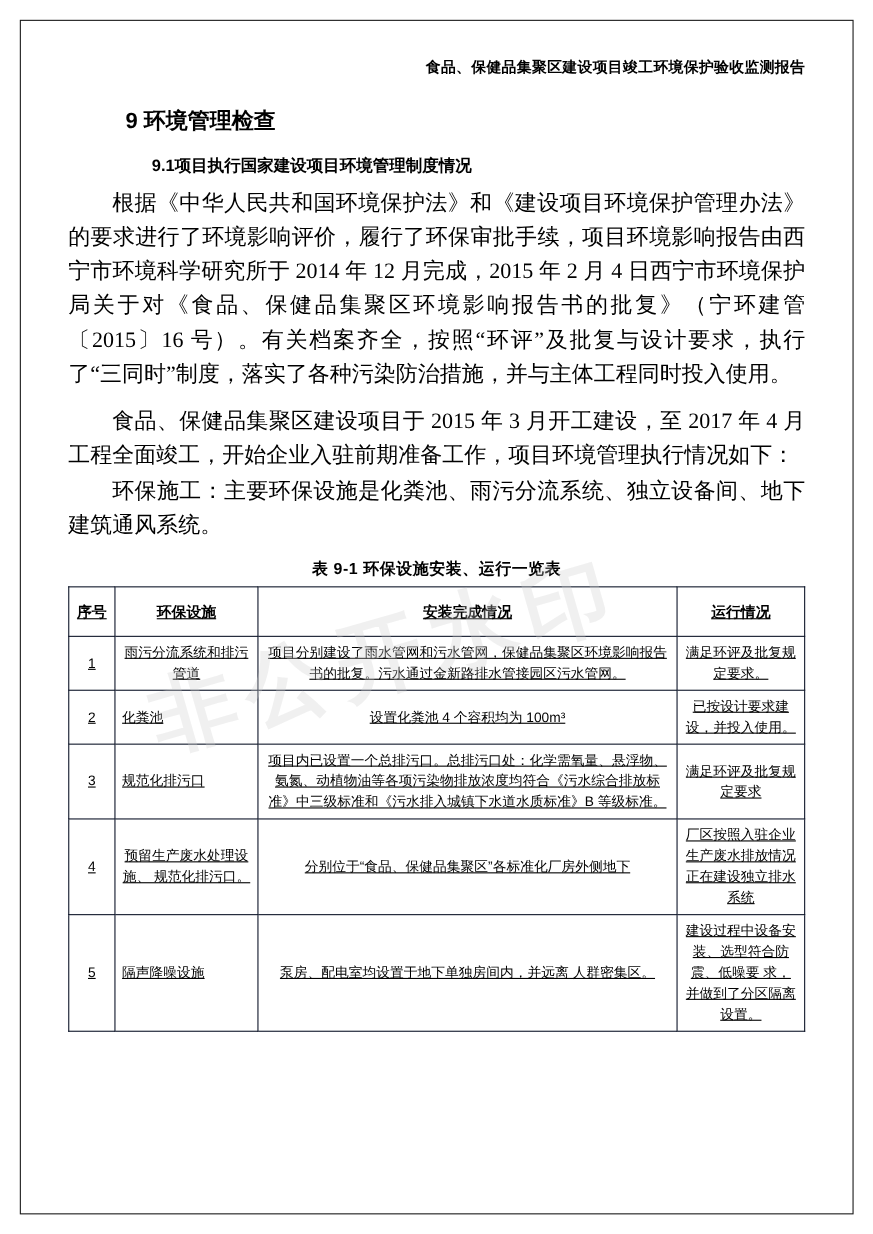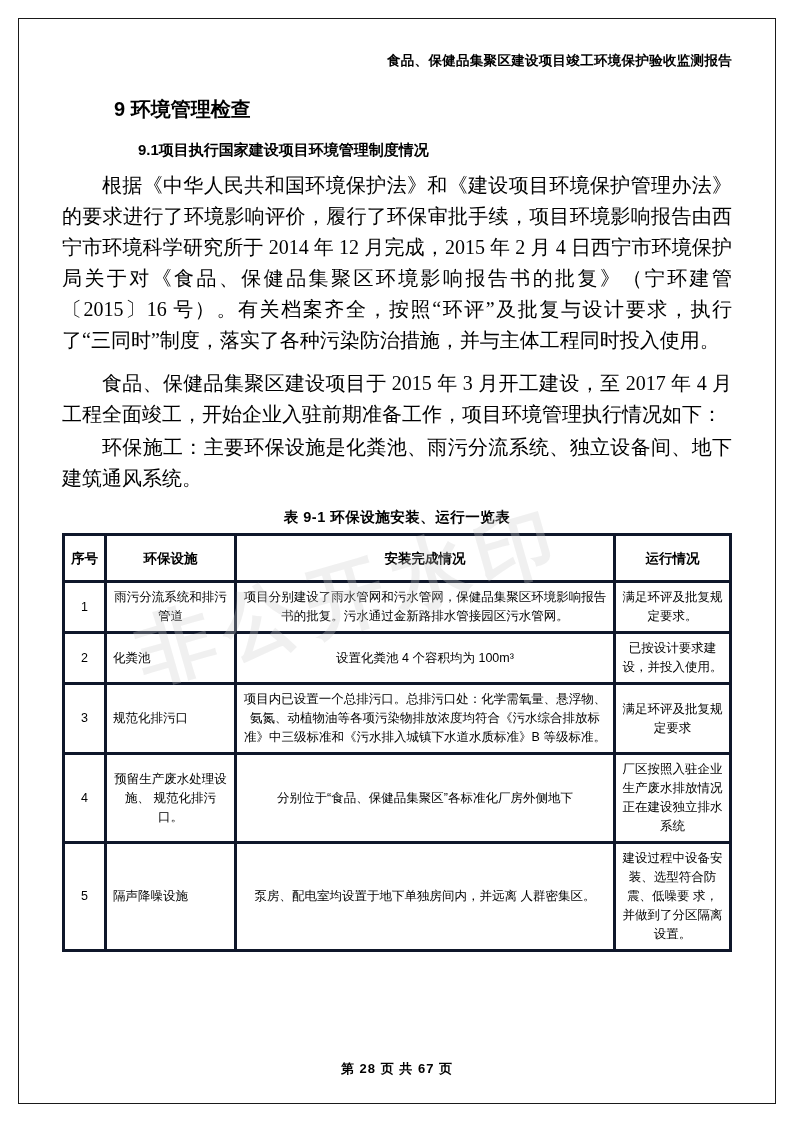--- a/index.html
+++ b/index.html
@@ -75,24 +75,25 @@
   }
   table.envtable {
     width: 100%;
     border-collapse: collapse;
     table-layout: fixed;
     font-size: 12.5px;
     font-family: "Liberation Sans", "DejaVu Sans", sans-serif;
   }
   table.envtable th,
   table.envtable td {
-    border: 3px solid #0f172a;
+    border: 1px solid #0f172a;
     padding: 5px 6px;
     vertical-align: middle;
     line-height: 19px;
+    text-decoration: underline;
   }
   table.envtable th {
     text-align: center;
     font-weight: bold;
     font-size: 13.5px;
     height: 34px;
   }
   td.c-index { text-align: center; width: 42px; }
   td.c-facility { text-align: left; width: 130px; }
   td.c-install { text-align: center; width: 0; }
@@ -199,14 +200,13 @@
           <td class="c-index">5</td>
           <td class="c-facility">隔声降噪设施</td>
           <td class="c-install align-left">泵房、配电室均设置于地下单独房间内，并远离 人群密集区。</td>
           <td class="c-run">建设过程中设备安装、选型符合防震、低噪要 求，并做到了分区隔离设置。</td>
         </tr>
       </tbody>
     </table>
 
   </div>
 
-  <div class="footer">第 28 页 共 67 页</div>
 </div>
 
 </body></html>

